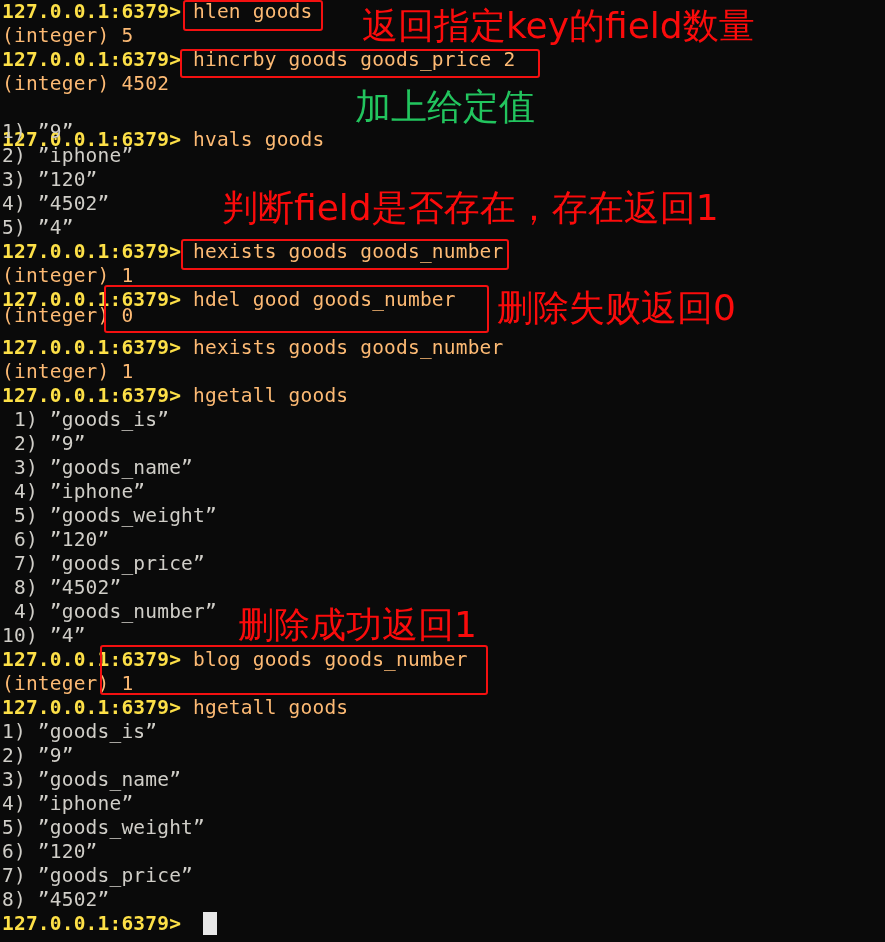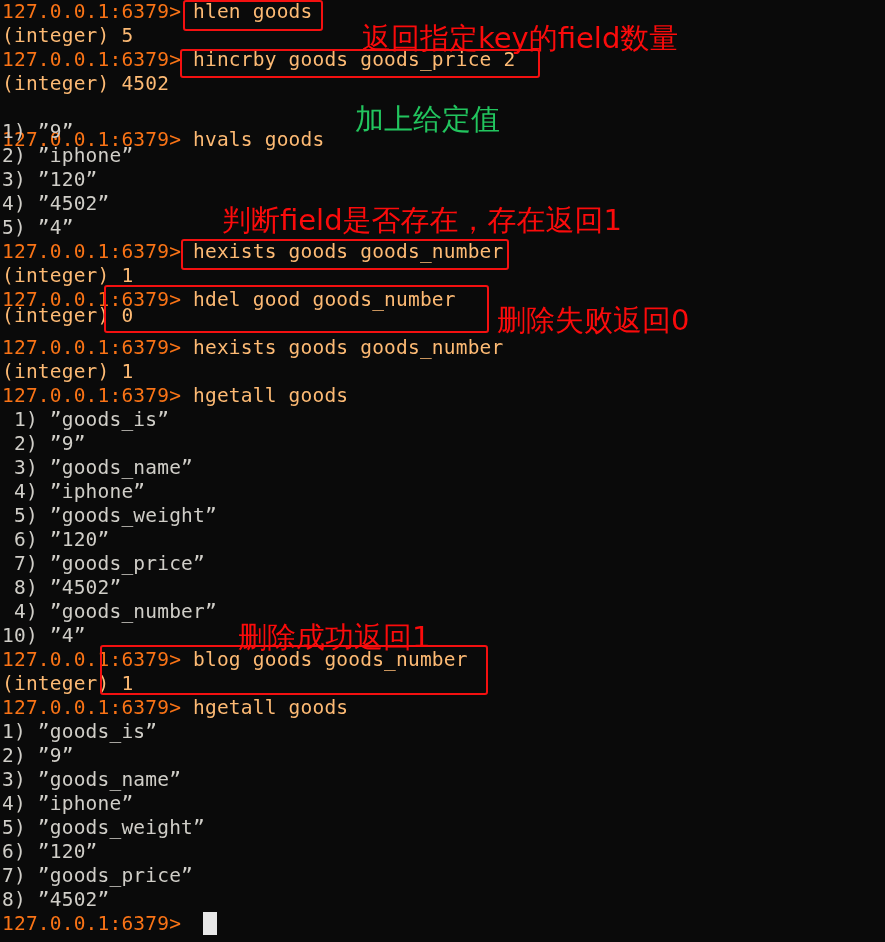--- a/index.html
+++ b/index.html
@@ -29,21 +29,22 @@
     left: 2px;
     height: 24px;
     line-height: 24px;
     white-space: pre;
     font-family: "DejaVu Sans Mono", "Liberation Mono", monospace;
     font-size: 19.5px;
     letter-spacing: 0.2px;
     color: #d4d4d4;
   }
   .line .prompt {
-    color: #f97316;
+    color: #fde047;
+    font-weight: bold;
   }
   .line .resp {
     color: #fdba74;
   }
   .line .idx {
     color: #d0cec8;
   }
 
   
   .box {
@@ -53,25 +54,24 @@
     box-sizing: border-box;
     pointer-events: none;
     background: transparent;
   }
 
   
   .anno {
     position: absolute;
     color: #fb0b0b;
     font-family: "DejaVu Sans", "Liberation Sans", sans-serif;
-    font-size: 29px;
+    font-size: 36px;
     font-weight: 400;
     line-height: 1;
     white-space: pre;
-    margin-top: 16px;
   }
 
   .cursor {
     position: absolute;
     background: #e8e8e8;
     width: 14px;
     height: 23px;
   }
 
   .watermark {

